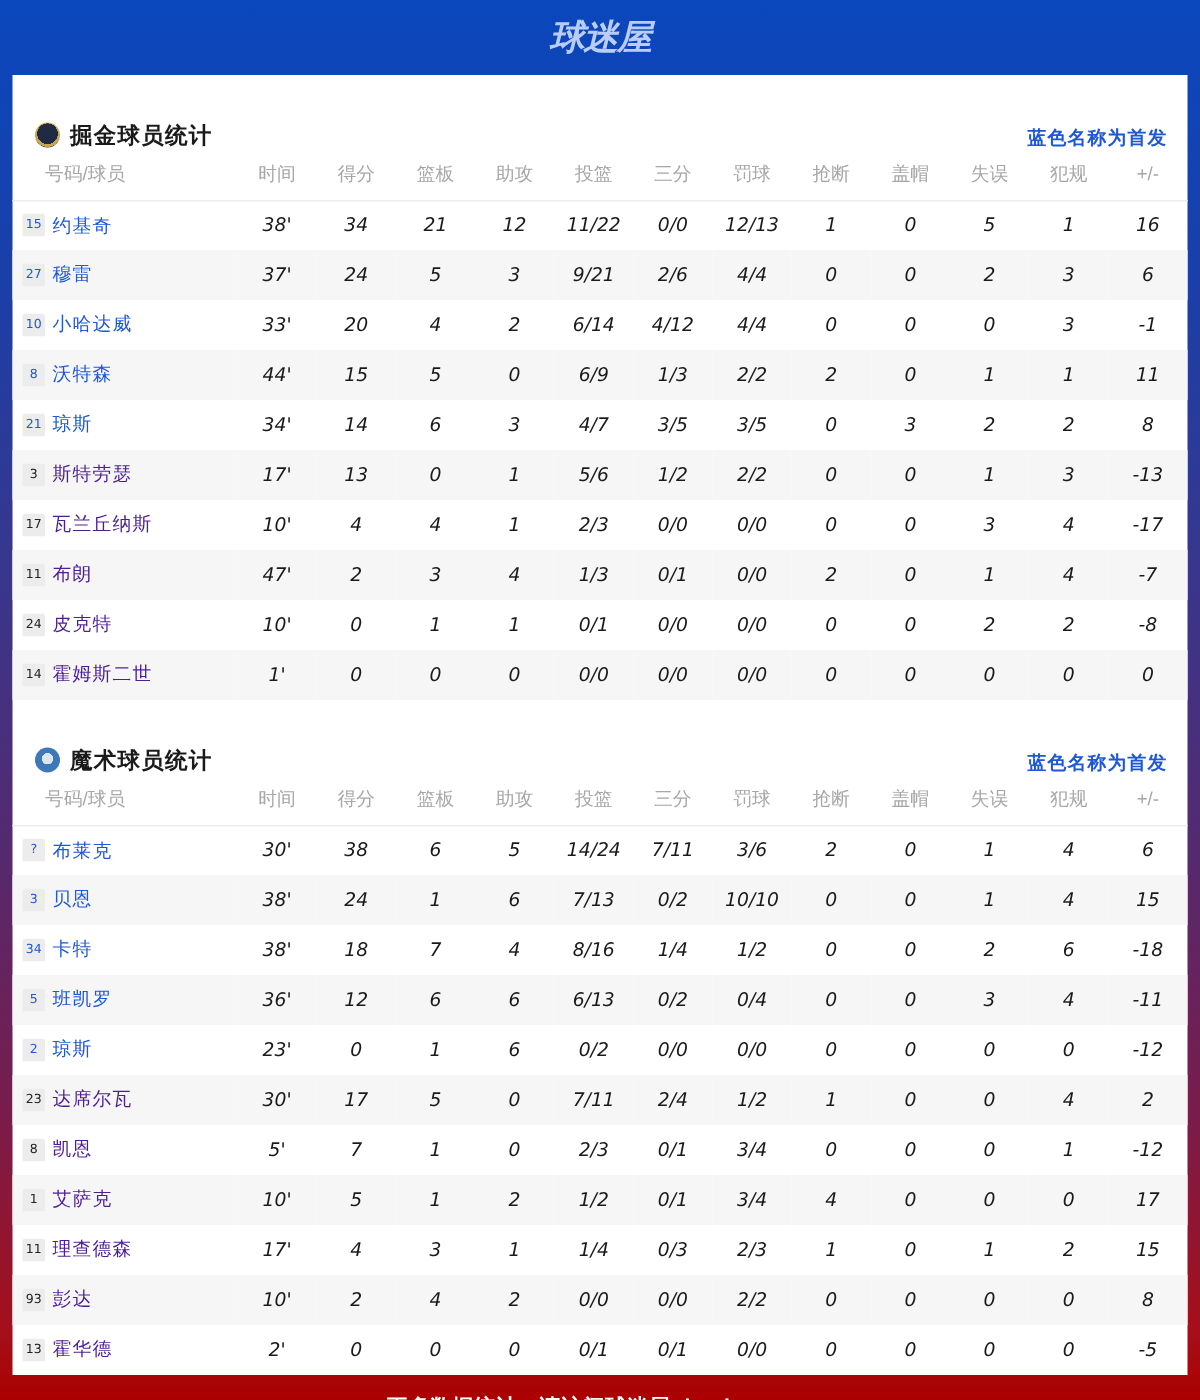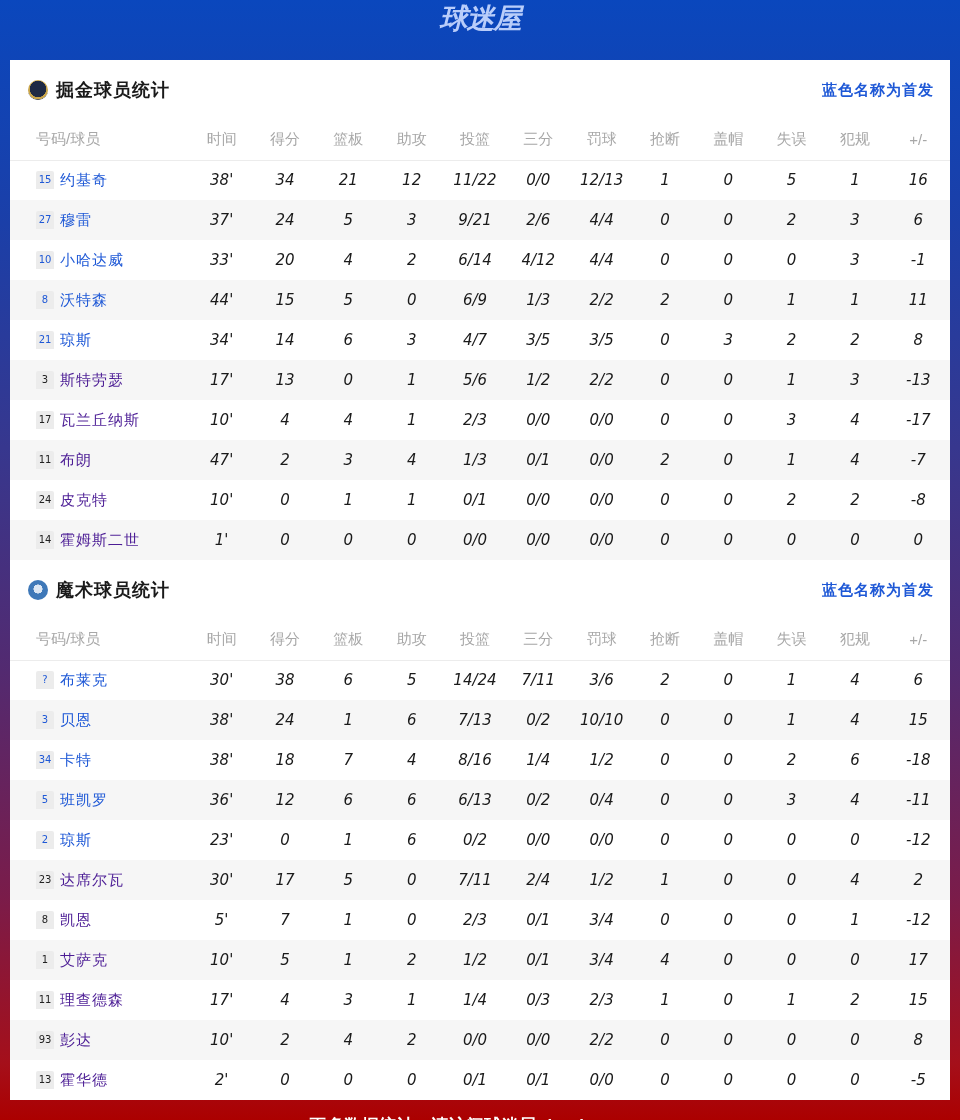--- a/index.html
+++ b/index.html
@@ -3,32 +3,32 @@
 <meta charset="utf-8">
 <style>
   * { box-sizing: border-box; margin: 0; padding: 0; }
   html, body { width: 960px; height: 1120px; overflow: hidden; }
   body {
     font-family: "Liberation Sans", "DejaVu Sans", sans-serif;
     background: linear-gradient(180deg, #0a47bd 0%, #1b3fa8 20%, #37378e 40%, #532a70 60%, #7a1c4a 80%, #a50f1a 95%, #ab0000 100%);
     position: relative;
   }
   .brand-bar {
-    height: 60px; display: flex; align-items: flex-start; justify-content: center;
+    height: 60px; display: flex; align-items: center; justify-content: center;
   }
   .brand-logo {
     font-family: "DejaVu Sans", sans-serif; font-weight: bold; font-style: italic;
     font-size: 28px; color: #b9cdfa; letter-spacing: -1px;
   }
   .card {
     position: absolute; left: 10px; top: 60px; width: 940px;
     background: #ffffff;
   }
   .section-head {
-    height: 60px; display: flex; align-items: center; justify-content: space-between;
+    height: 60px; display: flex; align-items: flex-end; justify-content: space-between;
     padding: 0 16px 0 18px;
   }
   .section-title { display: flex; align-items: center; gap: 8px; }
   .team-logo {
     width: 20px; height: 20px; border-radius: 50%;
     display: inline-flex; align-items: center; justify-content: center;
   }
   .team-logo.nuggets { background: radial-gradient(circle at 50% 45%, #1f2a44 0 55%, #c9a54b 56% 70%, #1f2a44 71%); }
   .team-logo.magic { background: radial-gradient(circle at 50% 45%, #dbe6f3 0 30%, #3e78b8 31% 100%); }
   .title-text { font-size: 18px; font-weight: bold; color: #1a1a1a; letter-spacing: 1px; }
@@ -38,21 +38,21 @@
   th {
     height: 40px; font-size: 15px; font-weight: normal; color: #a7a7a7;
     border-bottom: 1px solid #ececec; text-align: center;
   }
   th.player-col { text-align: left; padding-left: 26px; }
   td {
     height: 40px; font-size: 16px; color: #1a1a1a; text-align: center;
     font-style: italic; font-family: "DejaVu Sans", sans-serif; font-size: 15px;
   }
   tr.alt td { background: #f6f6f6; }
-  td.player-cell { text-align: left; padding-left: 26px; font-style: normal; margin-left: 12px; }
+  td.player-cell { text-align: left; padding-left: 8px; font-style: normal; margin-left: 12px; }
   .jersey {
     display: inline-block; width: 18px; height: 18px; background: #ececec;
     font-size: 10px; line-height: 18px; text-align: center; color: #222;
     vertical-align: middle; font-style: normal; margin-right: 6px;
     border-radius: 2px 2px 0 0;
   }
   .starter .jersey { color: #1e58d6; }
   .pname { font-size: 15px; color: #4c1d95; vertical-align: middle;
     font-family: "DejaVu Sans", sans-serif; letter-spacing: 1px; }
   .starter .pname { color: #1e58d6; }

